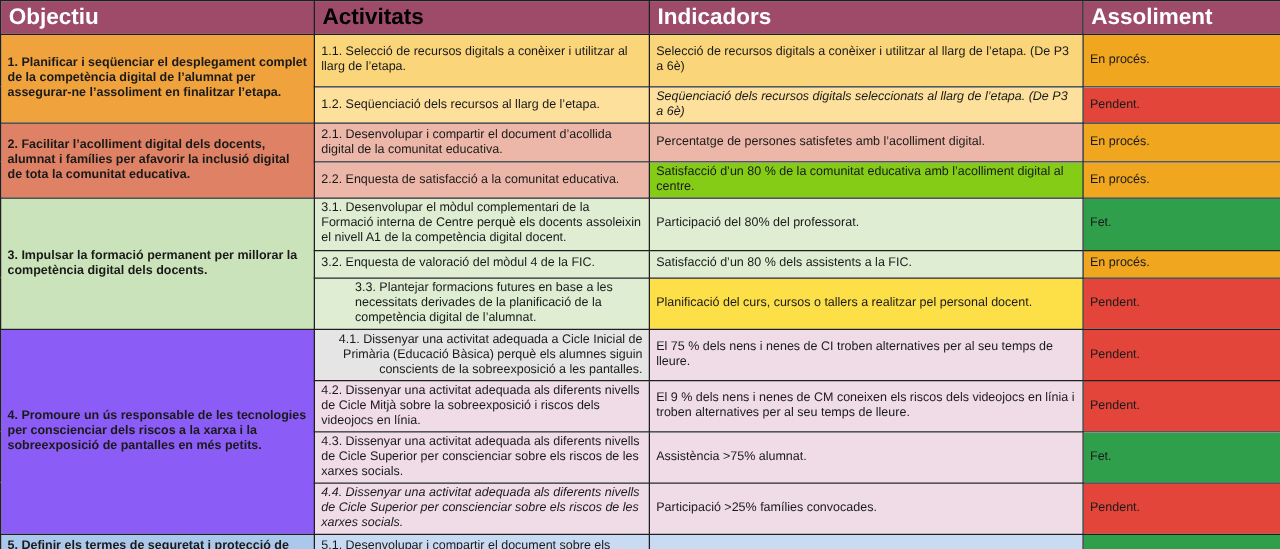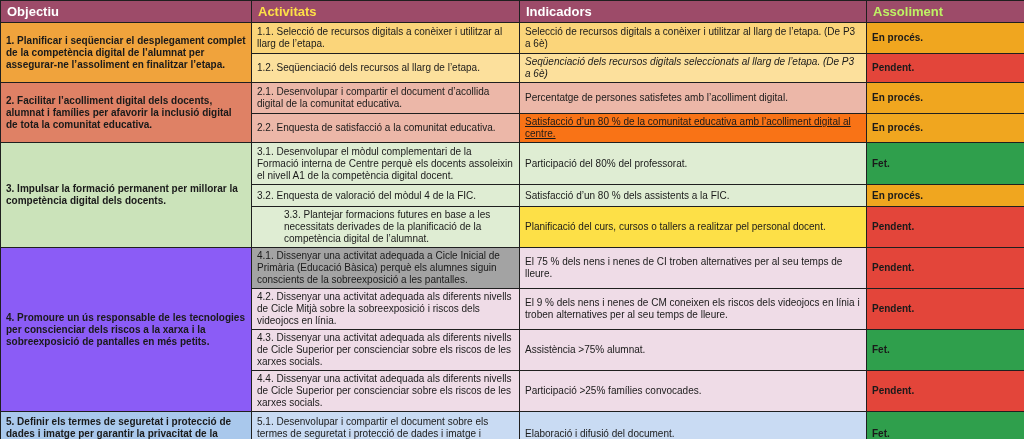--- a/index.html
+++ b/index.html
@@ -14,68 +14,68 @@
     padding: 2px 5px;
     font-size: 10px;
     line-height: 1.2;
     vertical-align: middle;
     color: #1a1a1a;
     overflow: hidden;
     word-wrap: break-word;
   }
   table.plan th {
     text-align: left;
-    font-size: 13px;
+    font-size: 18px;
     font-weight: bold;
     padding: 2px 6px;
   }
   td.obj { font-weight: bold; }
-  td.status { font-weight: bold; }
+  td.status { font-weight: normal; }
 </style>
 </head>
 <body>
 
 <table class="plan">
   <colgroup>
     <col style="width:251px">
     <col style="width:268px">
     <col style="width:347px">
     <col style="width:158px">
   </colgroup>
   <thead>
     <tr style="height:22px">
       <th style="background-color: rgb(157, 75, 105); color: rgb(255, 255, 255);">Objectiu</th>
-      <th style="background-color: rgb(157, 75, 105); color: #fde047;">Activitats</th>
+      <th style="background-color: rgb(157, 75, 105); color: #000000;">Activitats</th>
       <th style="background-color: rgb(157, 75, 105); color: rgb(255, 255, 255);">Indicadors</th>
-      <th style="background-color: rgb(157, 75, 105); color: #bef264;">Assoliment</th>
+      <th style="background-color: rgb(157, 75, 105); color: #ffffff;">Assoliment</th>
     </tr>
   </thead>
   <tbody>
 
-    <tr style="height:31px">
+    <tr style="height:42px">
       <td class="obj" rowspan="2" style="background-color: rgb(240, 163, 60);">1. Planificar i seqüenciar el desplegament complet de la competència digital de l’alumnat per assegurar-ne l’assoliment en finalitzar l’etapa.</td>
       <td style="background-color: rgb(251, 213, 122);">1.1. Selecció de recursos digitals a conèixer i utilitzar al llarg de l’etapa.</td>
       <td style="background-color: rgb(251, 213, 122);">Selecció de recursos digitals a conèixer i utilitzar al llarg de l’etapa. (De P3 a 6è)</td>
       <td class="status" style="background-color: rgb(240, 166, 31);">En procés.</td>
     </tr>
     <tr style="height:22px">
       <td style="background-color: rgb(252, 224, 156);">1.2. Seqüenciació dels recursos al llarg de l’etapa.</td>
       <td style="background-color: rgb(252, 224, 156); font-style: italic;">Seqüenciació dels recursos digitals seleccionats al llarg de l’etapa. (De P3 a 6è)</td>
       <td class="status" style="background-color: rgb(227, 69, 58);">Pendent.</td>
     </tr>
 
     <tr style="height:31px">
       <td class="obj" rowspan="2" style="background-color: rgb(223, 129, 101); margin-top: 44px;">2. Facilitar l’acolliment digital dels docents, alumnat i famílies per afavorir la inclusió digital de tota la comunitat educativa.</td>
       <td style="background-color: rgb(236, 183, 168);">2.1. Desenvolupar i compartir el document d’acollida digital de la comunitat educativa.</td>
       <td style="background-color: rgb(236, 183, 168);">Percentatge de persones satisfetes amb l’acolliment digital.</td>
       <td class="status" style="background-color: rgb(240, 166, 31);">En procés.</td>
     </tr>
     <tr style="height:22px">
       <td style="background-color: rgb(236, 183, 168);">2.2. Enquesta de satisfacció a la comunitat educativa.</td>
-      <td style="background-color: #f97316; text-decoration: underline;">Satisfacció d’un 80 % de la comunitat educativa amb l’acolliment digital al centre.</td>
+      <td style="background-color: #84cc16;">Satisfacció d’un 80 % de la comunitat educativa amb l’acolliment digital al centre.</td>
       <td class="status" style="background-color: rgb(240, 166, 31);">En procés.</td>
     </tr>
 
     <tr style="height:42px">
       <td class="obj" rowspan="3" style="background-color: rgb(203, 227, 186);">3. Impulsar la formació permanent per millorar la competència digital dels docents.</td>
       <td style="background-color: rgb(223, 237, 211);">3.1. Desenvolupar el mòdul complementari de la Formació interna de Centre perquè els docents assoleixin el nivell A1 de la competència digital docent.</td>
       <td style="background-color: rgb(223, 237, 211);">Participació del 80% del professorat.</td>
       <td class="status" style="background-color: rgb(47, 159, 76);">Fet.</td>
     </tr>
     <tr style="height:22px">
@@ -84,36 +84,36 @@
       <td class="status" style="background-color: rgb(240, 166, 31);">En procés.</td>
     </tr>
     <tr style="height:39px">
       <td style="background-color: rgb(223, 237, 211); padding-left: 32px;">3.3. Plantejar formacions futures en base a les necessitats derivades de la planificació de la competència digital de l’alumnat.</td>
       <td style="background-color: #fde047;">Planificació del curs, cursos o tallers a realitzar pel personal docent.</td>
       <td class="status" style="background-color: rgb(227, 69, 58);">Pendent.</td>
     </tr>
 
     <tr style="height:41px">
       <td class="obj" rowspan="4" style="background-color: #8b5cf6;">4. Promoure un ús responsable de les tecnologies per conscienciar dels riscos a la xarxa i la sobreexposició de pantalles en més petits.</td>
-      <td style="background-color: #a3a3a3;">4.1. Dissenyar una activitat adequada a Cicle Inicial de Primària (Educació Bàsica) perquè els alumnes siguin conscients de la sobreexposició a les pantalles.</td>
+      <td style="background-color: #e5e5e5; text-align: right;">4.1. Dissenyar una activitat adequada a Cicle Inicial de Primària (Educació Bàsica) perquè els alumnes siguin conscients de la sobreexposició a les pantalles.</td>
       <td style="background-color: rgb(239, 220, 231);">El 75 % dels nens i nenes de CI troben alternatives per al seu temps de lleure.</td>
       <td class="status" style="background-color: rgb(227, 69, 58);">Pendent.</td>
     </tr>
     <tr style="height:41px">
       <td style="background-color: rgb(239, 220, 231);">4.2. Dissenyar una activitat adequada als diferents nivells de Cicle Mitjà sobre la sobreexposició i riscos dels videojocs en línia.</td>
       <td style="background-color: rgb(239, 220, 231);">El 9 % dels nens i nenes de CM coneixen els riscos dels videojocs en línia i troben alternatives per al seu temps de lleure.</td>
       <td class="status" style="background-color: rgb(227, 69, 58);">Pendent.</td>
     </tr>
     <tr style="height:41px">
       <td style="background-color: rgb(239, 220, 231);">4.3. Dissenyar una activitat adequada als diferents nivells de Cicle Superior per conscienciar sobre els riscos de les xarxes socials.</td>
       <td style="background-color: rgb(239, 220, 231);">Assistència &gt;75% alumnat.</td>
       <td class="status" style="background-color: rgb(47, 159, 76);">Fet.</td>
     </tr>
     <tr style="height:41px">
-      <td style="background-color: rgb(239, 220, 231);">4.4. Dissenyar una activitat adequada als diferents nivells de Cicle Superior per conscienciar sobre els riscos de les xarxes socials.</td>
+      <td style="background-color: rgb(239, 220, 231); font-style: italic;">4.4. Dissenyar una activitat adequada als diferents nivells de Cicle Superior per conscienciar sobre els riscos de les xarxes socials.</td>
       <td style="background-color: rgb(239, 220, 231);">Participació &gt;25% famílies convocades.</td>
       <td class="status" style="background-color: rgb(227, 69, 58);">Pendent.</td>
     </tr>
 
     <tr style="height:44px">
       <td class="obj" style="background-color: rgb(169, 200, 236);">5. Definir els termes de seguretat i protecció de dades i imatge per garantir la privacitat de la comunitat educativa a la xarxa.</td>
       <td style="background-color: rgb(201, 219, 243);">5.1. Desenvolupar i compartir el document sobre els termes de seguretat i protecció de dades i imatge i privacitat de la comunitat educativa a la xarxa.</td>
       <td style="background-color: rgb(201, 219, 243);">Elaboració i difusió del document.</td>
       <td class="status" style="background-color: rgb(47, 159, 76);">Fet.</td>
     </tr>

